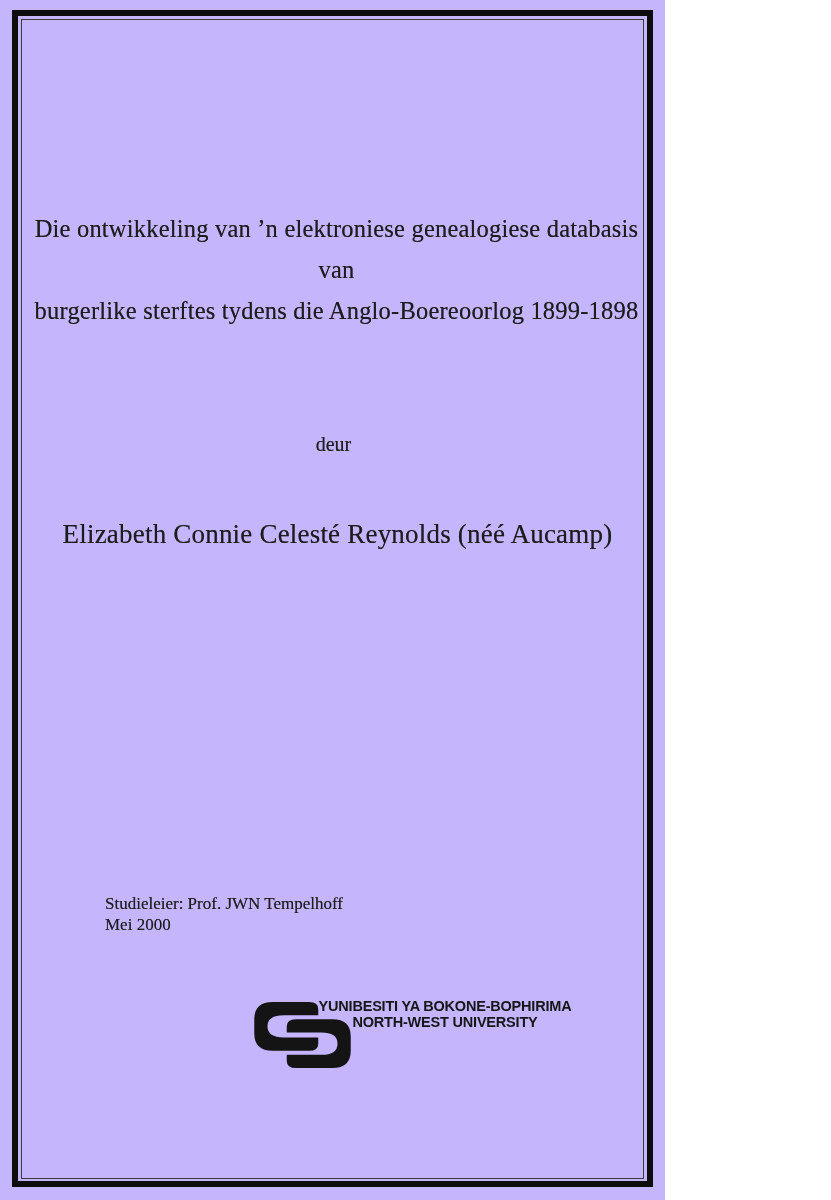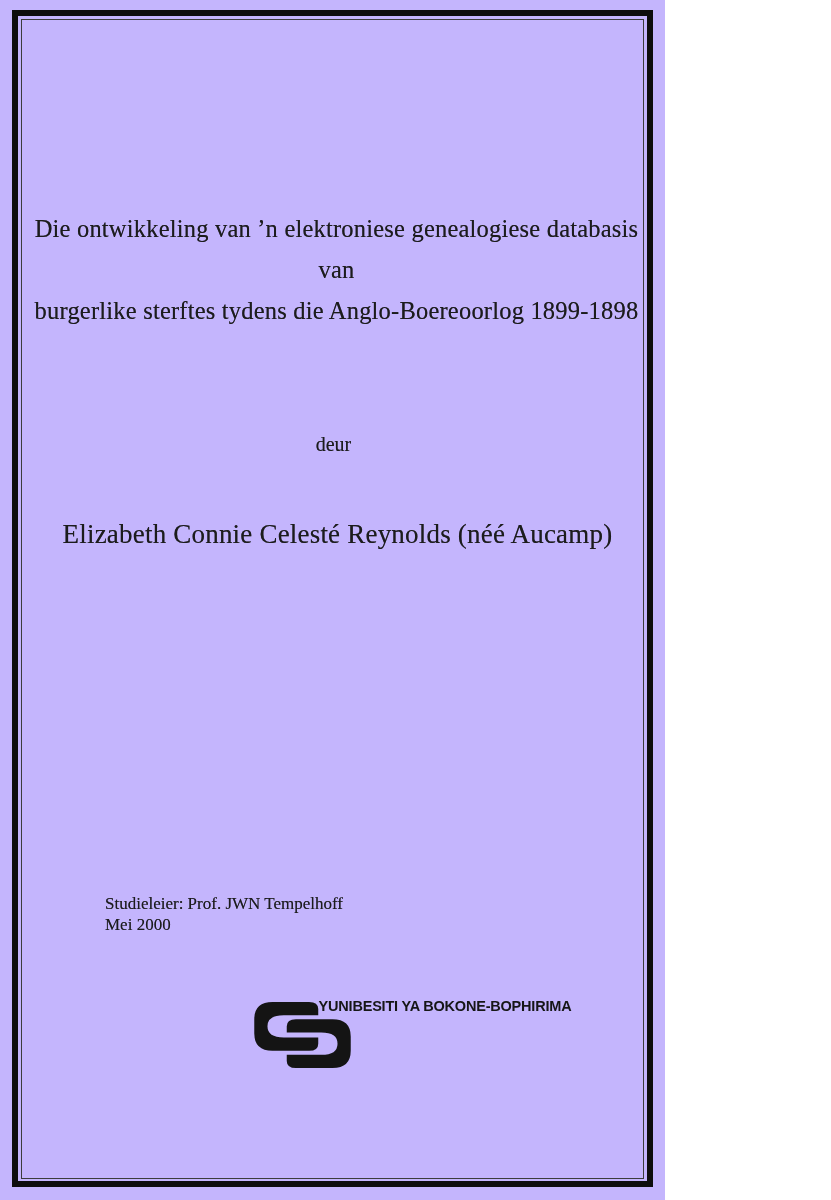--- a/index.html
+++ b/index.html
@@ -144,16 +144,17 @@
 
   <div class="logo">
     <svg class="logo-mark" viewBox="0 0 95 65" xmlns="http://www.w3.org/2000/svg" aria-hidden="true">
       <g fill="#141414">
         <path id="clink" d="M18,0 H54 Q63,0 63,7 V13 H29 Q13,13 13,24 Q13,35 29,35 H63 V41 Q63,48 54,48 H18 Q0,48 0,31 V17 Q0,0 18,0 Z"></path>
         <use href="#clink" transform="rotate(180 47.5 32.5)"></use>
       </g>
     </svg>
     <div class="logo-text">
       <div>YUNIBESITI YA BOKONE-BOPHIRIMA</div>
+      <div>NORTH-WEST UNIVERSITY</div>
     </div>
   </div>
 
 </div>
 
 </body></html>

